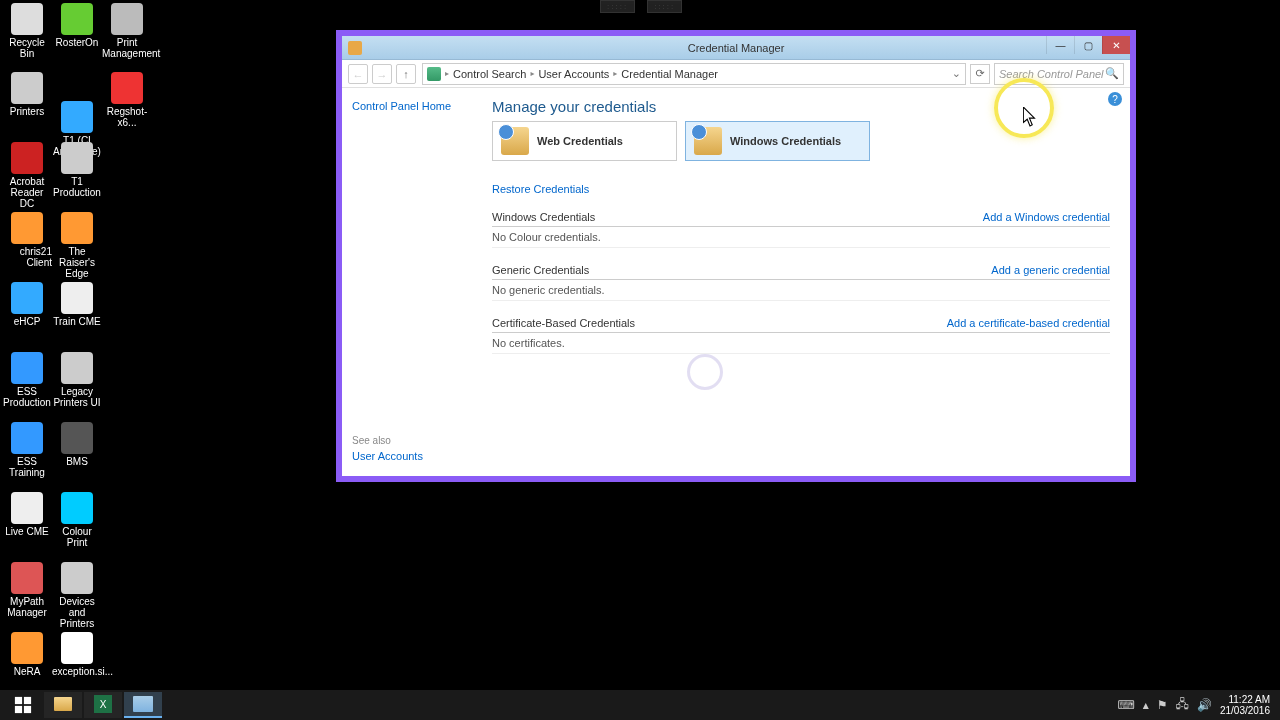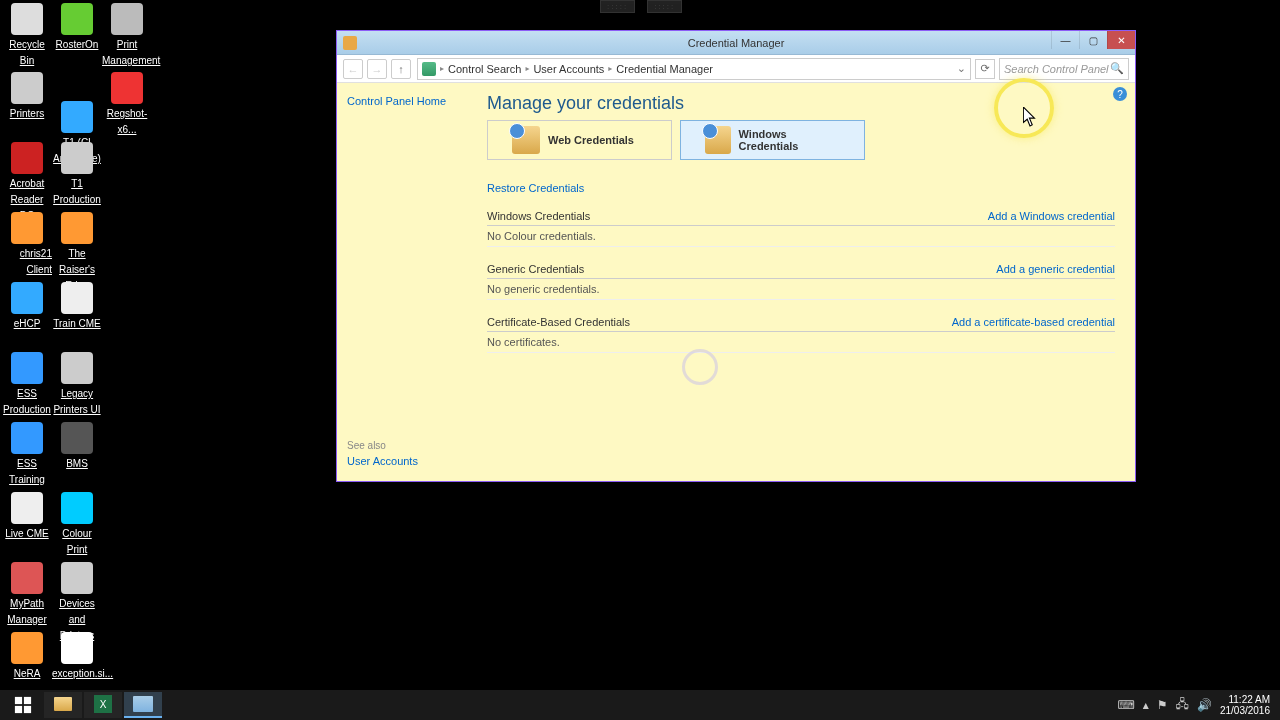--- a/index.html
+++ b/index.html
@@ -2,28 +2,28 @@
 <html><head>
 <meta charset="utf-8">
 <style>
 * { margin:0; padding:0; box-sizing:border-box; font-family:"Segoe UI",Tahoma,sans-serif; }
 body { width:1280px; height:720px; background:#000; overflow:hidden; position:relative; }
 
 
 .desktop { position:absolute; top:0; left:0; width:100%; height:100%; }
 .dicon { position:absolute; width:50px; text-align:center; color:#fff; font-size:10px; }
 .dicon .iico { width:32px; height:32px; margin:0 auto 2px; border-radius:4px; display:flex; align-items:center; justify-content:center; font-size:20px; }
-.dicon .lbl { line-height:16px; text-shadow:1px 1px 2px #000;text-decoration:underline; }
+.dicon .lbl { line-height:11px; text-shadow:1px 1px 2px #000; }
 
 
 .topdots { position:absolute; top:0; left:600px; display:flex; gap:12px; color:#444; font-size:8px; letter-spacing:2px; }
 .topdots span { background:#222; padding:1px 6px; border:1px solid #333; }
 
 
-.window { position:absolute; left:336px; top:30px; width:800px; height:452px; background:#fef9c3; border:1px solid #8b5cf6; box-shadow:0 4px 20px rgba(0,0,0,0.5); }
+.window { position:absolute; left:336px; top:30px; width:800px; height:452px; background:#ffffff; border:6px solid #8b5cf6; box-shadow:0 4px 20px rgba(0,0,0,0.5); }
 .titlebar { height:24px; background:linear-gradient(#c4dff2,#a9cde8); display:flex; align-items:center; position:relative; border-bottom:1px solid #97b9d4; }
 .titlebar .ticon { width:14px; height:14px; margin-left:6px; background:#e8a847; border-radius:2px; }
 .titlebar .ttl { position:absolute; left:0; right:0; text-align:center; font-size:11px; color:#333; }
 .winbtns { position:absolute; right:0; top:0; display:flex; }
 .winbtn { width:28px; height:18px; display:flex; align-items:center; justify-content:center; font-size:10px; color:#333; border-left:1px solid rgba(0,0,0,0.1); }
 .winbtn.close { background:#c75050; color:#fff; }
 
 .navbar { height:28px; background:#fff; border-bottom:1px solid #e0e0e0; display:flex; align-items:center; padding:0 6px; gap:4px; font-size:11px; }
 .navbtn { width:20px; height:20px; border:1px solid #ccc; border-radius:2px; display:flex; align-items:center; justify-content:center; color:#777; }
 .navbtn.faded { color:#ccc; }
@@ -37,25 +37,25 @@
 .search .mag { margin-left:auto; font-style:normal; color:#5a8fc2; }
 
 .body { display:flex; height:calc(100% - 52px); }
 .sidebar { width:130px; padding:12px 10px; font-size:11px; position:relative; }
 .sidebar .link { color:#0066cc; margin-bottom:8px; }
 .sidebar .seealso { position:absolute; bottom:30px; color:#888; font-size:10px; }
 .sidebar .seelink { position:absolute; bottom:14px; color:#0066cc; }
 
 .main { flex:1; padding:10px 20px 10px 20px; position:relative; }
 .help { position:absolute; top:4px; right:8px; width:14px; height:14px; background:#3a8fd8; color:#fff; border-radius:50%; font-size:10px; display:flex; align-items:center; justify-content:center; }
-.h1 { color:#1e5a8e; font-size:18px; font-weight:normal; margin-bottom:6px; }
+.h1 { color:#1e5a8e; font-size:15px; font-weight:normal; margin-bottom:6px; }
 .desc { font-size:11px; color:#333; margin-bottom:18px; }
 
 .tabs { display:flex; gap:8px; margin-bottom:18px; }
-.tab { width:185px; height:40px; border:1px solid #ccc; display:flex; align-items:center; gap:8px; padding:0 24px; font-size:11px; font-weight:bold; color:#333; }
+.tab { width:185px; height:40px; border:1px solid #ccc; display:flex; align-items:center; gap:8px; padding:0 8px; font-size:11px; font-weight:bold; color:#333; }
 .tab.active { background:#e0f0fd; border-color:#7fb3e0; }
 .tab .tabicon { width:28px; height:28px; background:linear-gradient(#f5d58e,#d9a84a); border-radius:3px; position:relative; }
 .tab .tabicon::before { content:""; position:absolute; top:-3px; left:-3px; width:14px; height:14px; background:#4a8fd8; border-radius:50%; border:1px solid #fff; }
 
 .restorelink { color:#0066cc; font-size:11px; margin-bottom:16px; display:inline-block; }
 
 .credsec { margin-bottom:16px; }
 .credhdr { display:flex; justify-content:space-between; border-bottom:1px solid #ccc; padding-bottom:3px; font-size:11px; }
 .credhdr .name { color:#333; }
 .credhdr .addlink { color:#0066cc; }

